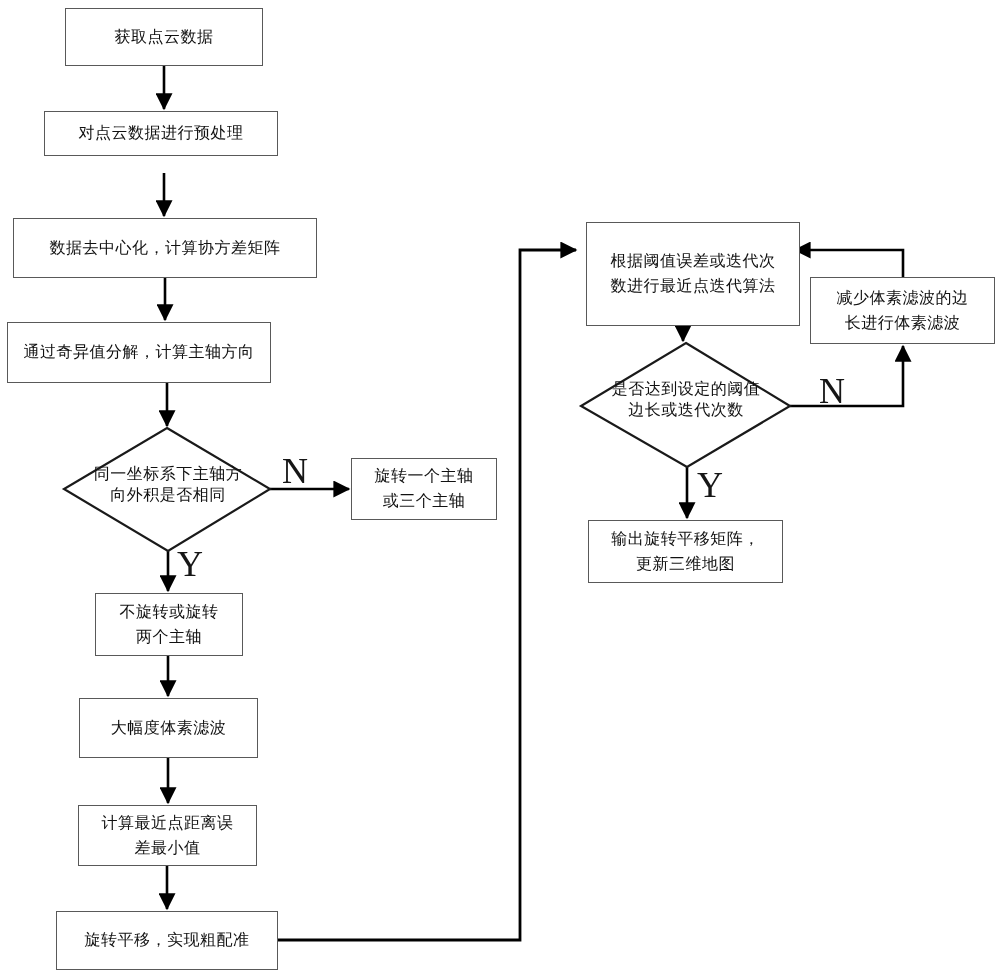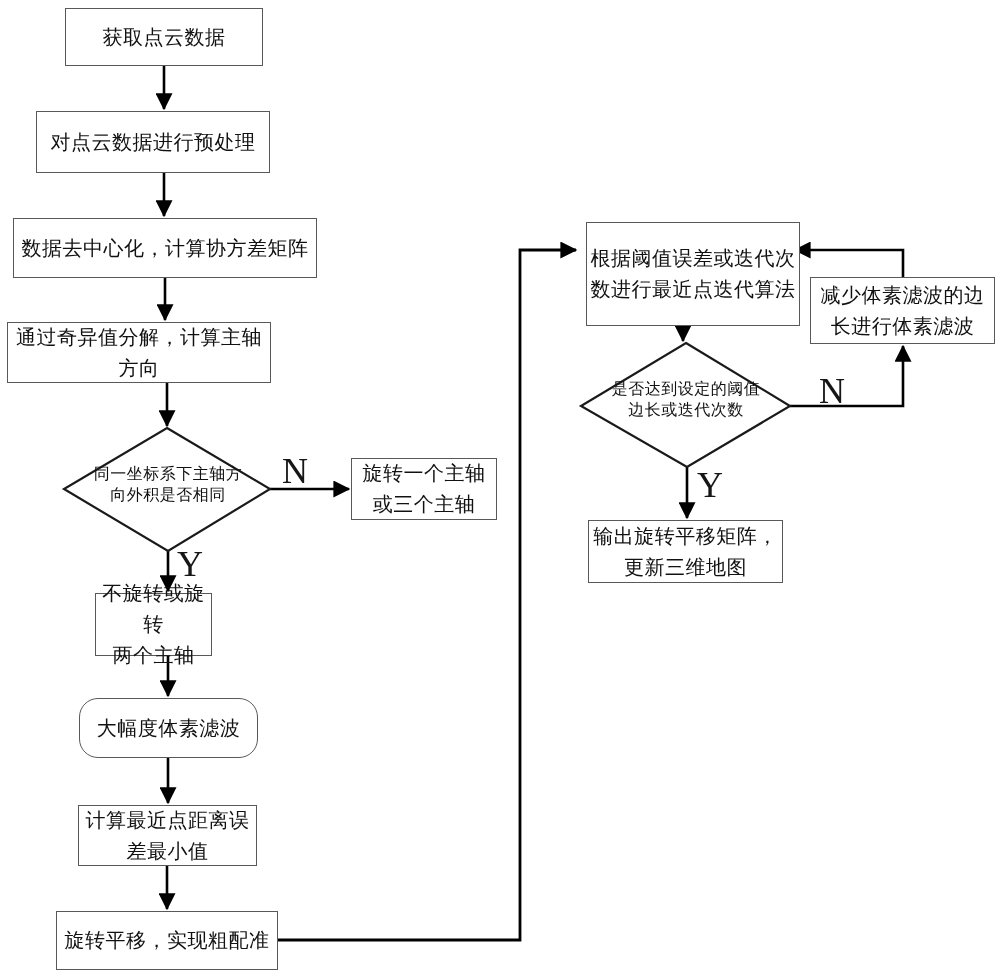--- a/index.html
+++ b/index.html
@@ -23,21 +23,21 @@
   }
   .box {
     position: absolute;
     box-sizing: border-box;
     border: 1.6px solid #595959;
     background: #ffffff;
     display: flex;
     align-items: center;
     justify-content: center;
     text-align: center;
-    font-size: 20px;
+    font-size: 16px;
     line-height: 1.55;
     white-space: pre-line;
     letter-spacing: 0.5px;
   }
   .dlabel {
     position: absolute;
     text-align: center;
     font-size: 16px;
     line-height: 1.32;
     white-space: pre-line;
@@ -83,33 +83,33 @@
     <path d="M903,277 V250 H795" stroke="#000" stroke-width="2.6" fill="none" marker-end="url(#arrow)"></path>
 
     <path d="M687,467 V518" stroke="#000" stroke-width="2.6" fill="none" marker-end="url(#arrow)"></path>
 
     <polygon points="167,428 270,489 168,551 64,489" fill="#ffffff" stroke="#1a1a1a" stroke-width="2.2"></polygon>
     <polygon points="686,343 790,406 687,467 581,406" fill="#ffffff" stroke="#1a1a1a" stroke-width="2.2"></polygon>
   </svg>
 
   <div class="box" style="left:65px;  top:8px;   width:198px; height:58px;">获取点云数据</div>
 
-  <div class="box" style="left:36px;  top:111px; width:234px; height:62px;">对点云数据进行预处理</div>
+  <div class="box" style="left:44px;  top:111px; width:234px; height:45px;">对点云数据进行预处理</div>
 
   <div class="box" style="left:13px;  top:218px; width:304px; height:60px;">数据去中心化，计算协方差矩阵</div>
 
   <div class="box" style="left:7px;   top:322px; width:264px; height:61px;">通过奇异值分解，计算主轴方向</div>
 
   <div class="box" style="left:351px; top:458px; width:146px; height:62px;">旋转一个主轴
 或三个主轴</div>
 
-  <div class="box" style="left:95px;  top:593px; width:117px; height:63px;">不旋转或旋转
+  <div class="box" style="left:95px;  top:593px; width:148px; height:63px;">不旋转或旋转
 两个主轴</div>
 
-  <div class="box" style="left:79px;  top:698px; width:179px; height:60px;border-radius:19px;">大幅度体素滤波</div>
+  <div class="box" style="left:79px;  top:698px; width:179px; height:60px;">大幅度体素滤波</div>
 
   <div class="box" style="left:78px;  top:805px; width:179px; height:61px;">计算最近点距离误
 差最小值</div>
 
   <div class="box" style="left:56px;  top:911px; width:222px; height:59px;">旋转平移，实现粗配准</div>
 
   <div class="box" style="left:578px; top:222px; width:214px; height:104px;margin-left:8px;">根据阈值误差或迭代次
 数进行最近点迭代算法</div>
 
   <div class="box" style="left:810px; top:277px; width:185px; height:67px;">减少体素滤波的边

